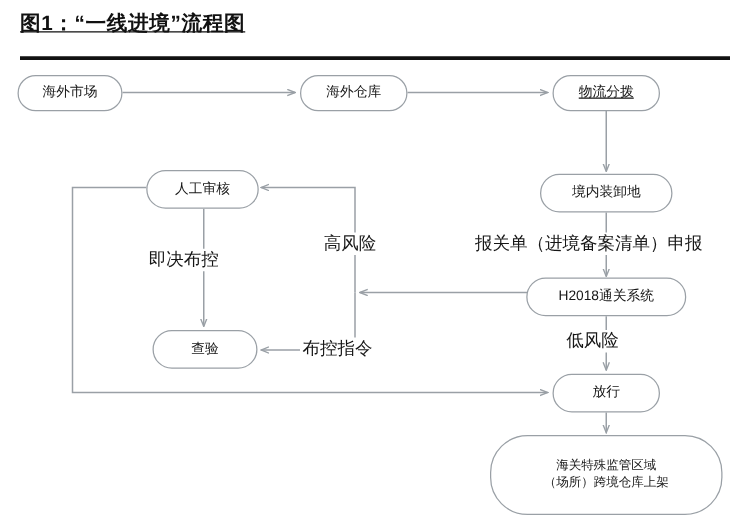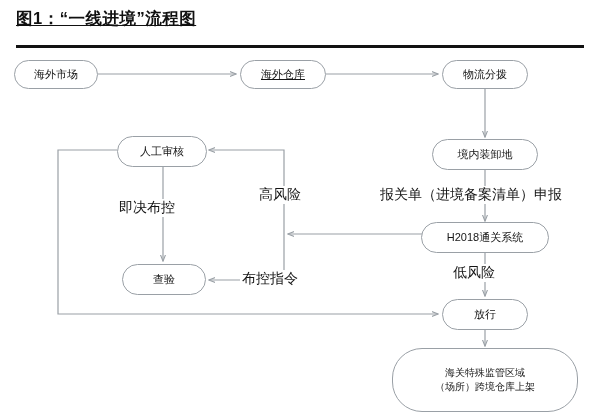--- a/index.html
+++ b/index.html
@@ -113,23 +113,23 @@
       <path d="M284,234 L284,280 L209,280" marker-end="url(#arw)"></path>
 
       <path d="M163,167 L163,261" marker-end="url(#arw)"></path>
 
       <path d="M117,150 L58,150 L58,314 L438,314" marker-end="url(#arw)"></path>
     </g>
   </svg>
 
   <div class="node" style="left:14px;  top:60px;  width:84px;  height:29px;">海外市场</div>
 
-  <div class="node" style="left:240px; top:60px;  width:86px;  height:29px;text-decoration:underline;">海外仓库</div>
+  <div class="node" style="left:240px; top:60px;  width:86px;  height:29px;">海外仓库</div>
 
-  <div class="node" style="left:442px; top:60px;  width:86px;  height:29px;">物流分拨</div>
+  <div class="node" style="left:442px; top:60px;  width:86px;  height:29px;text-decoration:underline;">物流分拨</div>
 
   <div class="node" style="left:432px; top:139px; width:106px; height:31px;">境内装卸地</div>
 
   <div class="node" style="left:421px; top:222px; width:128px; height:31px;">H2018通关系统</div>
 
   <div class="node" style="left:442px; top:299px; width:86px;  height:31px;">放行</div>
 
   <div class="node big" style="left:392px; top:348px; width:186px; height:64px;">海关特殊监管区域
 （场所）跨境仓库上架</div>
 

